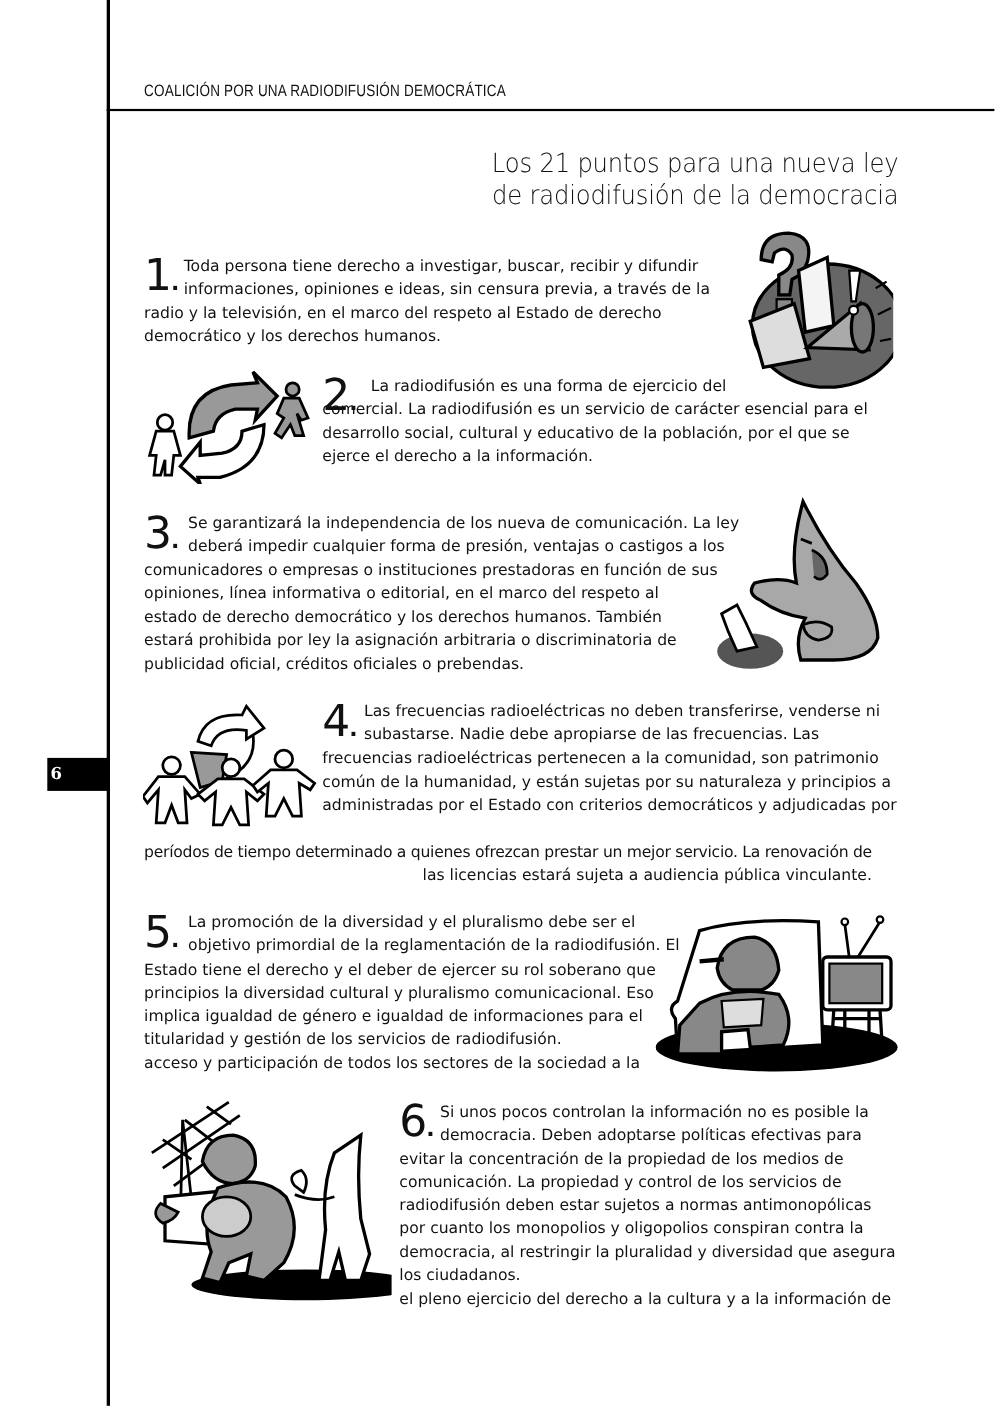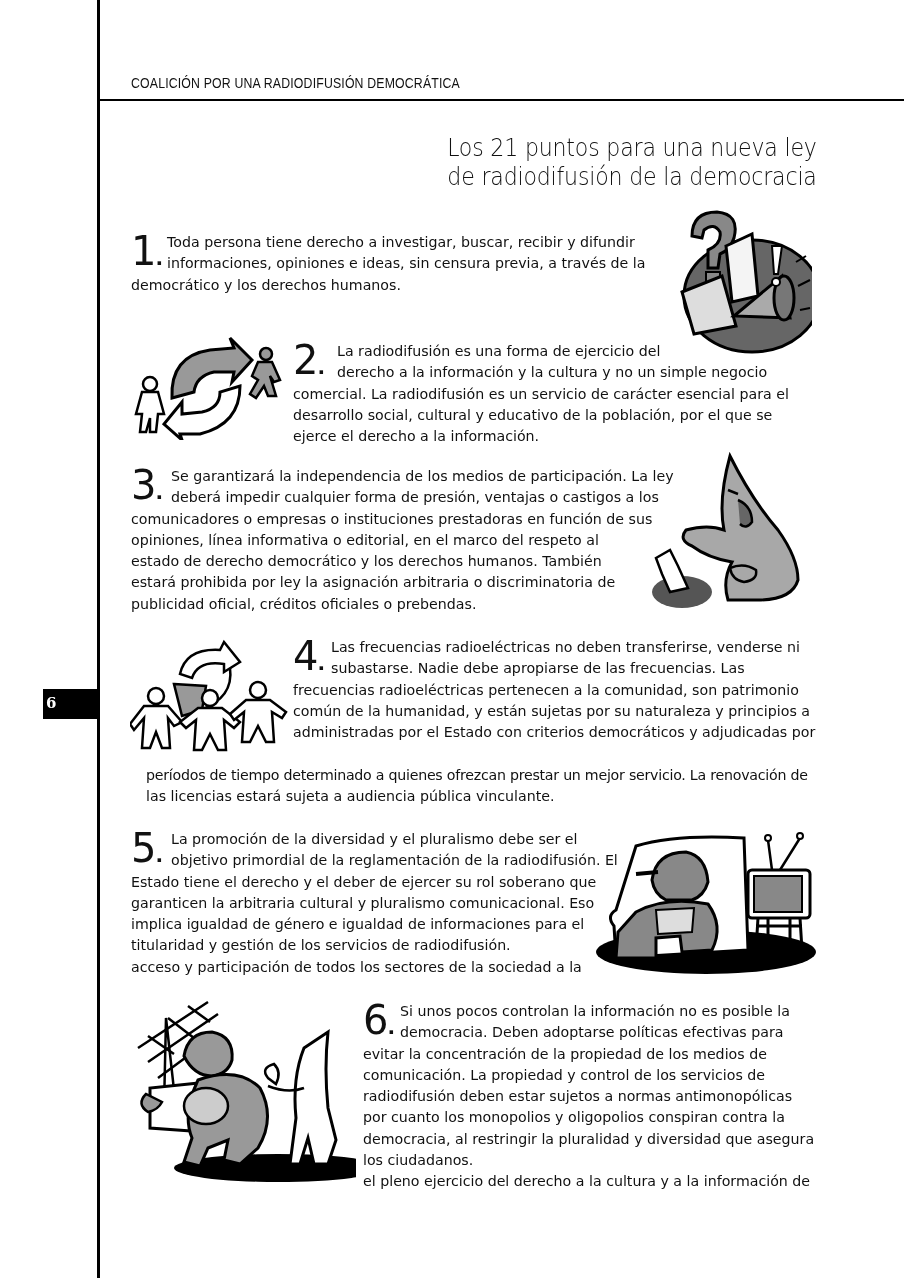--- a/index.html
+++ b/index.html
@@ -34,20 +34,21 @@
 
 <div class="title">
   <div>Los 21 puntos para una nueva ley</div>
   <div>de radiodifusión de la democracia</div>
 </div>
 
 <div class="point" style="left:131px; top:232px;">
   <span class="num"><span>1</span><span class="dot">.</span></span>
   <span class="line ind">Toda persona tiene derecho a investigar, buscar, recibir y difundir</span>
   <span class="line ind">informaciones, opiniones e ideas, sin censura previa, a través de la</span>
+  <span class="line">radio y la televisión, en el marco del respeto al Estado de derecho</span>
   <span class="line">democrático y los derechos humanos.</span>
 </div>
 <svg class="illus" style="left:672px; top:206px;" width="140" height="148" viewBox="0 0 140 148">
   <ellipse cx="80" cy="90" rx="68" ry="56" fill="#666" stroke="#000" stroke-width="3"></ellipse>
   <path d="M20 30 Q20 6 45 6 Q68 8 62 32 Q58 44 48 48 L46 62 L36 62 L36 44 Q50 38 48 26 Q42 16 32 24 L30 32 Z" fill="#888" stroke="#000" stroke-width="3"></path>
   <rect x="34" y="66" width="14" height="10" fill="#888" stroke="#000" stroke-width="2"></rect>
   <path d="M10 86 L50 70 L64 120 L22 128 Z" fill="#ddd" stroke="#000" stroke-width="3"></path>
   <path d="M54 40 L80 28 L86 90 L60 96 Z" fill="#f4f4f4" stroke="#000" stroke-width="3"></path>
   <path d="M62 110 L110 70 L118 112 Z" fill="#aaa" stroke="#000" stroke-width="3"></path>
   <ellipse cx="112" cy="92" rx="10" ry="22" fill="#777" stroke="#000" stroke-width="3"></ellipse>
@@ -60,29 +61,28 @@
   <path d="M42 62 Q40 20 80 14 L104 12 L100 2 L122 24 L102 46 L104 36 L84 36 Q66 40 64 56 Z" fill="#999" stroke="#000" stroke-width="3"></path>
   <path d="M110 50 Q110 88 70 98 L50 98 L52 104 L34 88 L52 66 L52 78 L72 76 Q90 72 90 56 Z" fill="#fff" stroke="#000" stroke-width="3"></path>
   <circle cx="20" cy="48" r="7" fill="#fff" stroke="#000" stroke-width="2.5"></circle>
   <path d="M12 56 L28 56 L34 78 L28 78 L26 96 L20 96 L20 82 L16 96 L10 96 L12 78 L6 78 Z" fill="#fff" stroke="#000" stroke-width="2.5"></path>
   <circle cx="136" cy="18" r="6" fill="#999" stroke="#000" stroke-width="2.5"></circle>
   <path d="M128 26 L142 26 L150 44 L144 46 L140 40 L146 60 L138 60 L134 50 L126 62 L120 58 L128 44 L122 40 Z" fill="#999" stroke="#000" stroke-width="2.5"></path>
 </svg>
 <div class="point" style="left:293px; top:341px;">
   <span class="num"><span>2</span><span class="dot">.</span></span>
   <span class="line ind" style="padding-left:44px">La radiodifusión es una forma de ejercicio del</span>
-  <span class="line ind" style="padding-left:44px">derecho a la información y la cultura y no un simple negocio</span>
   <span class="line">comercial. La radiodifusión es un servicio de carácter esencial para el</span>
   <span class="line">desarrollo social, cultural y educativo de la población, por el que se</span>
   <span class="line">ejerce el derecho a la información.</span>
 </div>
 
 <div class="point" style="left:131px; top:466px;">
   <span class="num"><span>3</span><span class="dot">.</span></span>
-  <span class="line ind" style="padding-left:40px">Se garantizará la independencia de los medios de participación. La ley</span>
+  <span class="line ind" style="padding-left:40px">Se garantizará la independencia de los nueva de comunicación. La ley</span>
   <span class="line ind" style="padding-left:40px">deberá impedir cualquier forma de presión, ventajas o castigos a los</span>
   <span class="line">comunicadores o empresas o instituciones prestadoras en función de sus</span>
   <span class="line">opiniones, línea informativa o editorial, en el marco del respeto al</span>
   <span class="line">estado de derecho democrático y los derechos humanos. También</span>
   <span class="line">estará prohibida por ley la asignación arbitraria o discriminatoria de</span>
   <span class="line">publicidad oficial, créditos oficiales o prebendas.</span>
 </div>
 <svg class="illus" style="left:648px; top:450px;" width="170" height="165" viewBox="0 0 170 165">
   <ellipse cx="34" cy="142" rx="30" ry="16" fill="#555"></ellipse>
   <path d="M8 108 L22 100 L30 116 L40 138 L22 142 L14 124 Z" fill="#fff" stroke="#000" stroke-width="2.5"></path>
@@ -106,31 +106,31 @@
   </g>
 </svg>
 <div class="point" style="left:293px; top:637px;">
   <span class="num"><span>4</span><span class="dot">.</span></span>
   <span class="line ind" style="padding-left:38px">Las frecuencias radioeléctricas no deben transferirse, venderse ni</span>
   <span class="line ind" style="padding-left:38px">subastarse. Nadie debe apropiarse de las frecuencias. Las</span>
   <span class="line">frecuencias radioeléctricas pertenecen a la comunidad, son patrimonio</span>
   <span class="line">común de la humanidad, y están sujetas por su naturaleza y principios a</span>
   <span class="line">administradas por el Estado con criterios democráticos y adjudicadas por</span>
 </div>
-<div class="point" style="left:146px; top:765px;">
+<div class="point" style="left:131px; top:765px;text-align:right;">
   <span class="line" style="letter-spacing:-0.25px">períodos de tiempo determinado a quienes ofrezcan prestar un mejor servicio. La renovación de</span>
   <span class="line">las licencias estará sujeta a audiencia pública vinculante.</span>
 </div>
 
 <div class="point" style="left:131px; top:829px;">
   <span class="num"><span>5</span><span class="dot">.</span></span>
   <span class="line ind" style="padding-left:40px">La promoción de la diversidad y el pluralismo debe ser el</span>
   <span class="line ind" style="padding-left:40px">objetivo primordial de la reglamentación de la radiodifusión. El</span>
   <span class="line">Estado tiene el derecho y el deber de ejercer su rol soberano que</span>
-  <span class="line">garanticen la arbitraria cultural y pluralismo comunicacional. Eso</span>
+  <span class="line">principios la diversidad cultural y pluralismo comunicacional. Eso</span>
   <span class="line">implica igualdad de género e igualdad de informaciones para el</span>
   <span class="line">titularidad y gestión de los servicios de radiodifusión.</span>
   <span class="line">acceso y participación de todos los sectores de la sociedad a la</span>
 </div>
 <svg class="illus" style="left:596px; top:826px;" width="222" height="150" viewBox="0 0 222 150">
   <ellipse cx="110" cy="126" rx="110" ry="22" fill="#000"></ellipse>
   <path d="M40 20 Q80 8 148 12 L152 124 L20 132 L18 100 Q10 90 20 84 Z" fill="#fff" stroke="#000" stroke-width="3"></path>
   <path d="M56 54 Q60 26 90 26 Q110 30 112 56 Q108 70 96 74 L70 74 Q58 68 56 54 Z" fill="#888" stroke="#000" stroke-width="3"></path>
   <path d="M40 86 Q70 70 112 78 Q128 100 116 124 L86 126 L84 110 L60 112 L60 132 L20 132 L22 106 Z" fill="#888" stroke="#000" stroke-width="3"></path>
   <path d="M60 84 L98 82 L96 106 L62 108 Z" fill="#ddd" stroke="#000" stroke-width="2"></path>

